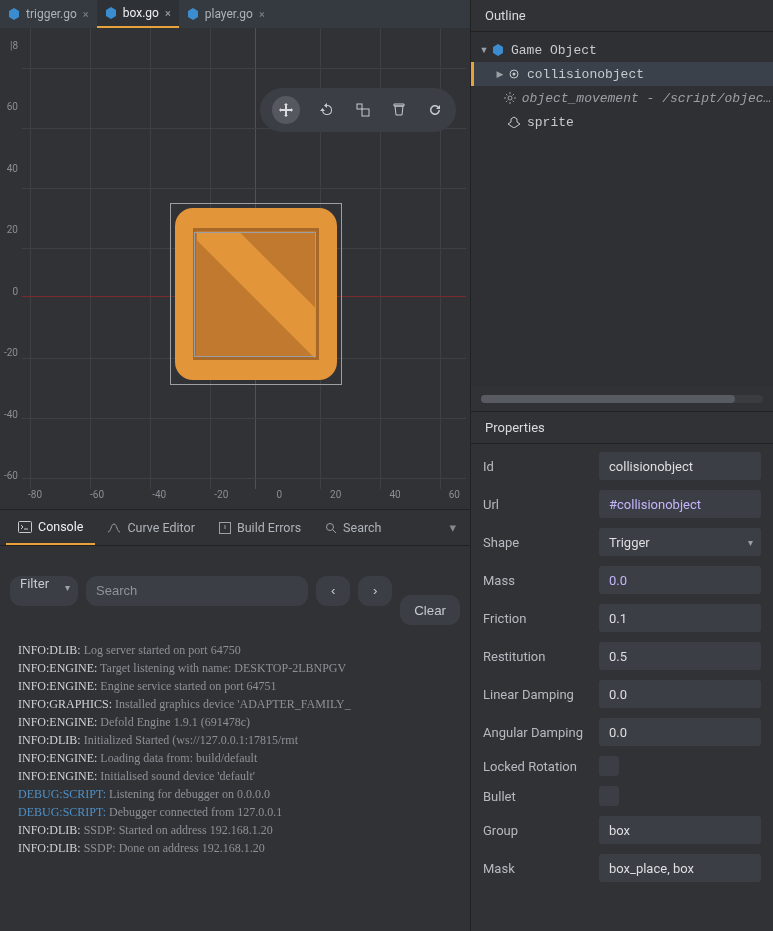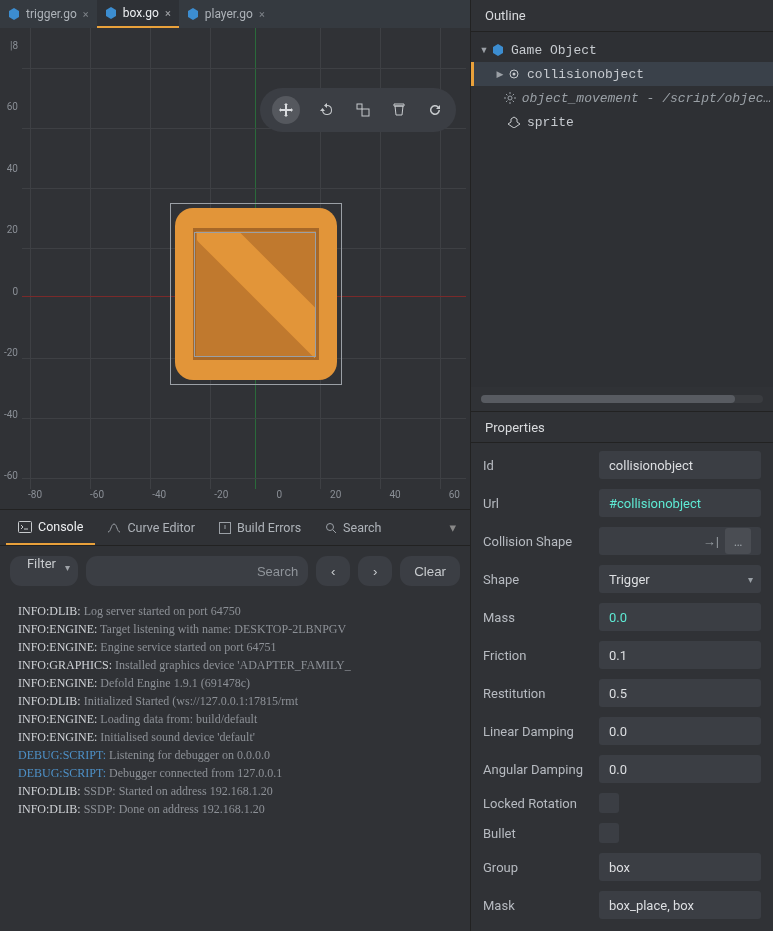--- a/index.html
+++ b/index.html
@@ -105,28 +105,28 @@
 .bottom-panel {
   height: 422px; display:flex; flex-direction:column; border-top:1px solid #222;
   background:#303236;
 }
 .bp-tabs { display:flex; align-items:center; height:36px; padding:0 6px; border-bottom:1px solid #222;}
 .bp-tab { display:flex; align-items:center; gap:6px; padding:0 12px; height:100%; color:#aeb3b9; cursor:pointer; font-size:12.5px;}
 .bp-tab.active { border-bottom:2px solid #e9a13b; color:#eef0f2;}
 .bp-more { margin-left:auto; padding:0 8px; color:#888;}
 .bp-toolbar { display:flex; gap:8px; align-items:center; padding:10px 10px;}
 .combo, .input, .btn {
-  background:#3b3e44; border:none; color:#c7cacd; height:30px; border-radius:11px;text-align:right;
+  background:#3b3e44; border:none; color:#c7cacd; height:30px; border-radius:11px;
 }
 .combo { padding:0 22px 0 10px; position:relative; min-width:68px;}
 .combo::after{ content:"▾"; position:absolute; right:8px; top:6px; font-size:10px; color:#9fa3a8;}
 .input { padding:0 10px; flex:1; font-size:13px;}
 .input::placeholder { color:#8f949a; }
 .btn { width:34px; cursor:pointer; display:flex; align-items:center; justify-content:center;}
-.btn-wide { width:auto; padding:0 14px;}
+.btn-wide { width:auto; padding:0 14px;margin-top:39px;}
 .console-body {
   flex:1; overflow:hidden; padding:6px 10px 6px 18px;
   font-family: Liberation Serif, serif; font-size:12px; line-height:18px;
   color:#b9bcc1;
 }
 .con-line { white-space:pre; }
 .con-info { color:#d0d3d7;}
 .con-dim { color:#8d9197;}
 .con-debug { color:#4e91c8;}
 
@@ -148,21 +148,21 @@
 .outline-scroll { height:8px; margin:8px 10px 4px; background:#3a3c40; border-radius:4px; position:relative; }
 .outline-scroll::after{ content:""; position:absolute; left:0; top:0; bottom:0; width:90%; background:#585b61; border-radius:4px;}
 .props-panel { height: 520px; border-top:1px solid #222; display:flex; flex-direction:column;}
 .props-body { padding:8px 12px 12px; display:flex; flex-direction:column; gap:10px;}
 .prop-row { display:flex; align-items:center; }
 .prop-row .pl { width:116px; color:#b6bac0; font-size:13px;}
 .pfield {
   flex:1; height:28px; background:#3b3e44; border-radius:3px; display:flex; align-items:center;
   padding:0 10px; color:#dddfe2; font-size:13px;
 }
-.pfield.ro { color:#5eead4;text-align:center; }
+.pfield.ro { color:#c4b5fd;text-align:center; }
 .pfield.select { position:relative; }
 .pfield.select::after { content:"▾"; position:absolute; right:8px; font-size:10px; color:#9aa0a6;}
 .pfield.shape { justify-content:flex-end; gap:6px; color:#9aa0a6;}
 .shape-btn { width:26px; height:26px; background:#4a4d53; border-radius:3px; display:flex; align-items:center; justify-content:center; font-size:13px; cursor:pointer;}
 .pcheck { width:20px; height:20px; background:#3b3e44; border-radius:3px; }
 svg { display:block; }
 </style>
 </head>
 <body>
 
@@ -386,27 +386,20 @@
       <div class="props-body">
         <div class="prop-row">
             <div class="pl">Id</div>
           <div class="pfield">collisionobject</div>
           </div>
         <div class="prop-row">
             <div class="pl">Url</div>
           <div class="pfield ro">#collisionobject</div>
           </div>
         <div class="prop-row">
-            <div class="pl">Collision Shape</div>
-          <div class="pfield shape">
-            <span>→|</span>
-            <span class="shape-btn">…</span>
-          </div>
-          </div>
-        <div class="prop-row">
             <div class="pl">Shape</div>
           <div class="pfield select">Trigger</div>
           </div>
         <div class="prop-row">
             <div class="pl">Mass</div>
           <div class="pfield ro">0.0</div>
           </div>
         <div class="prop-row">
             <div class="pl">Friction</div>
           <div class="pfield">0.1</div>

